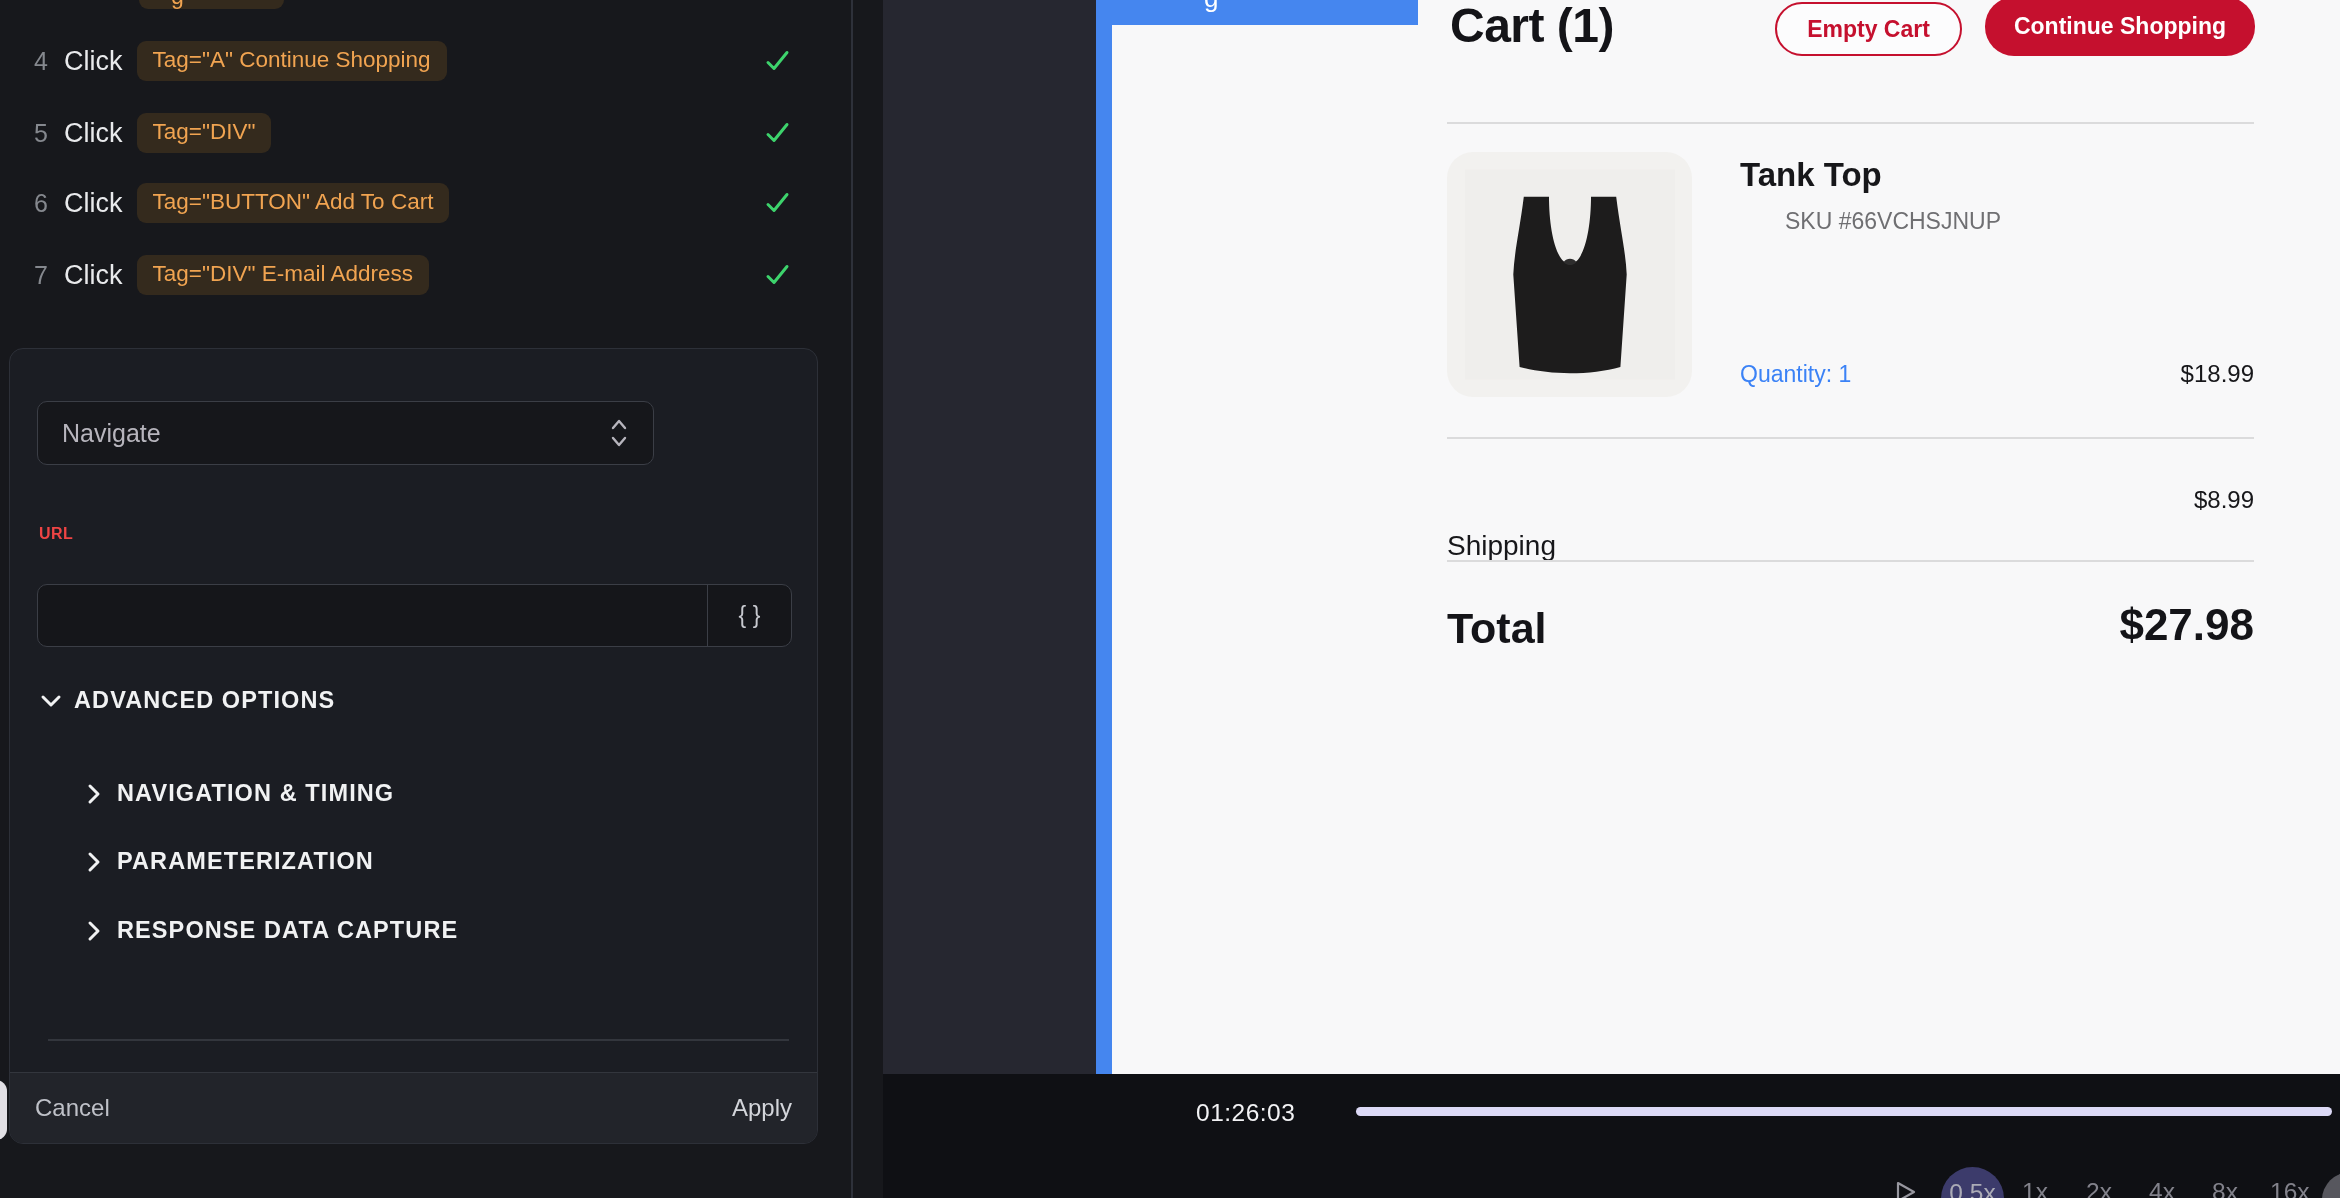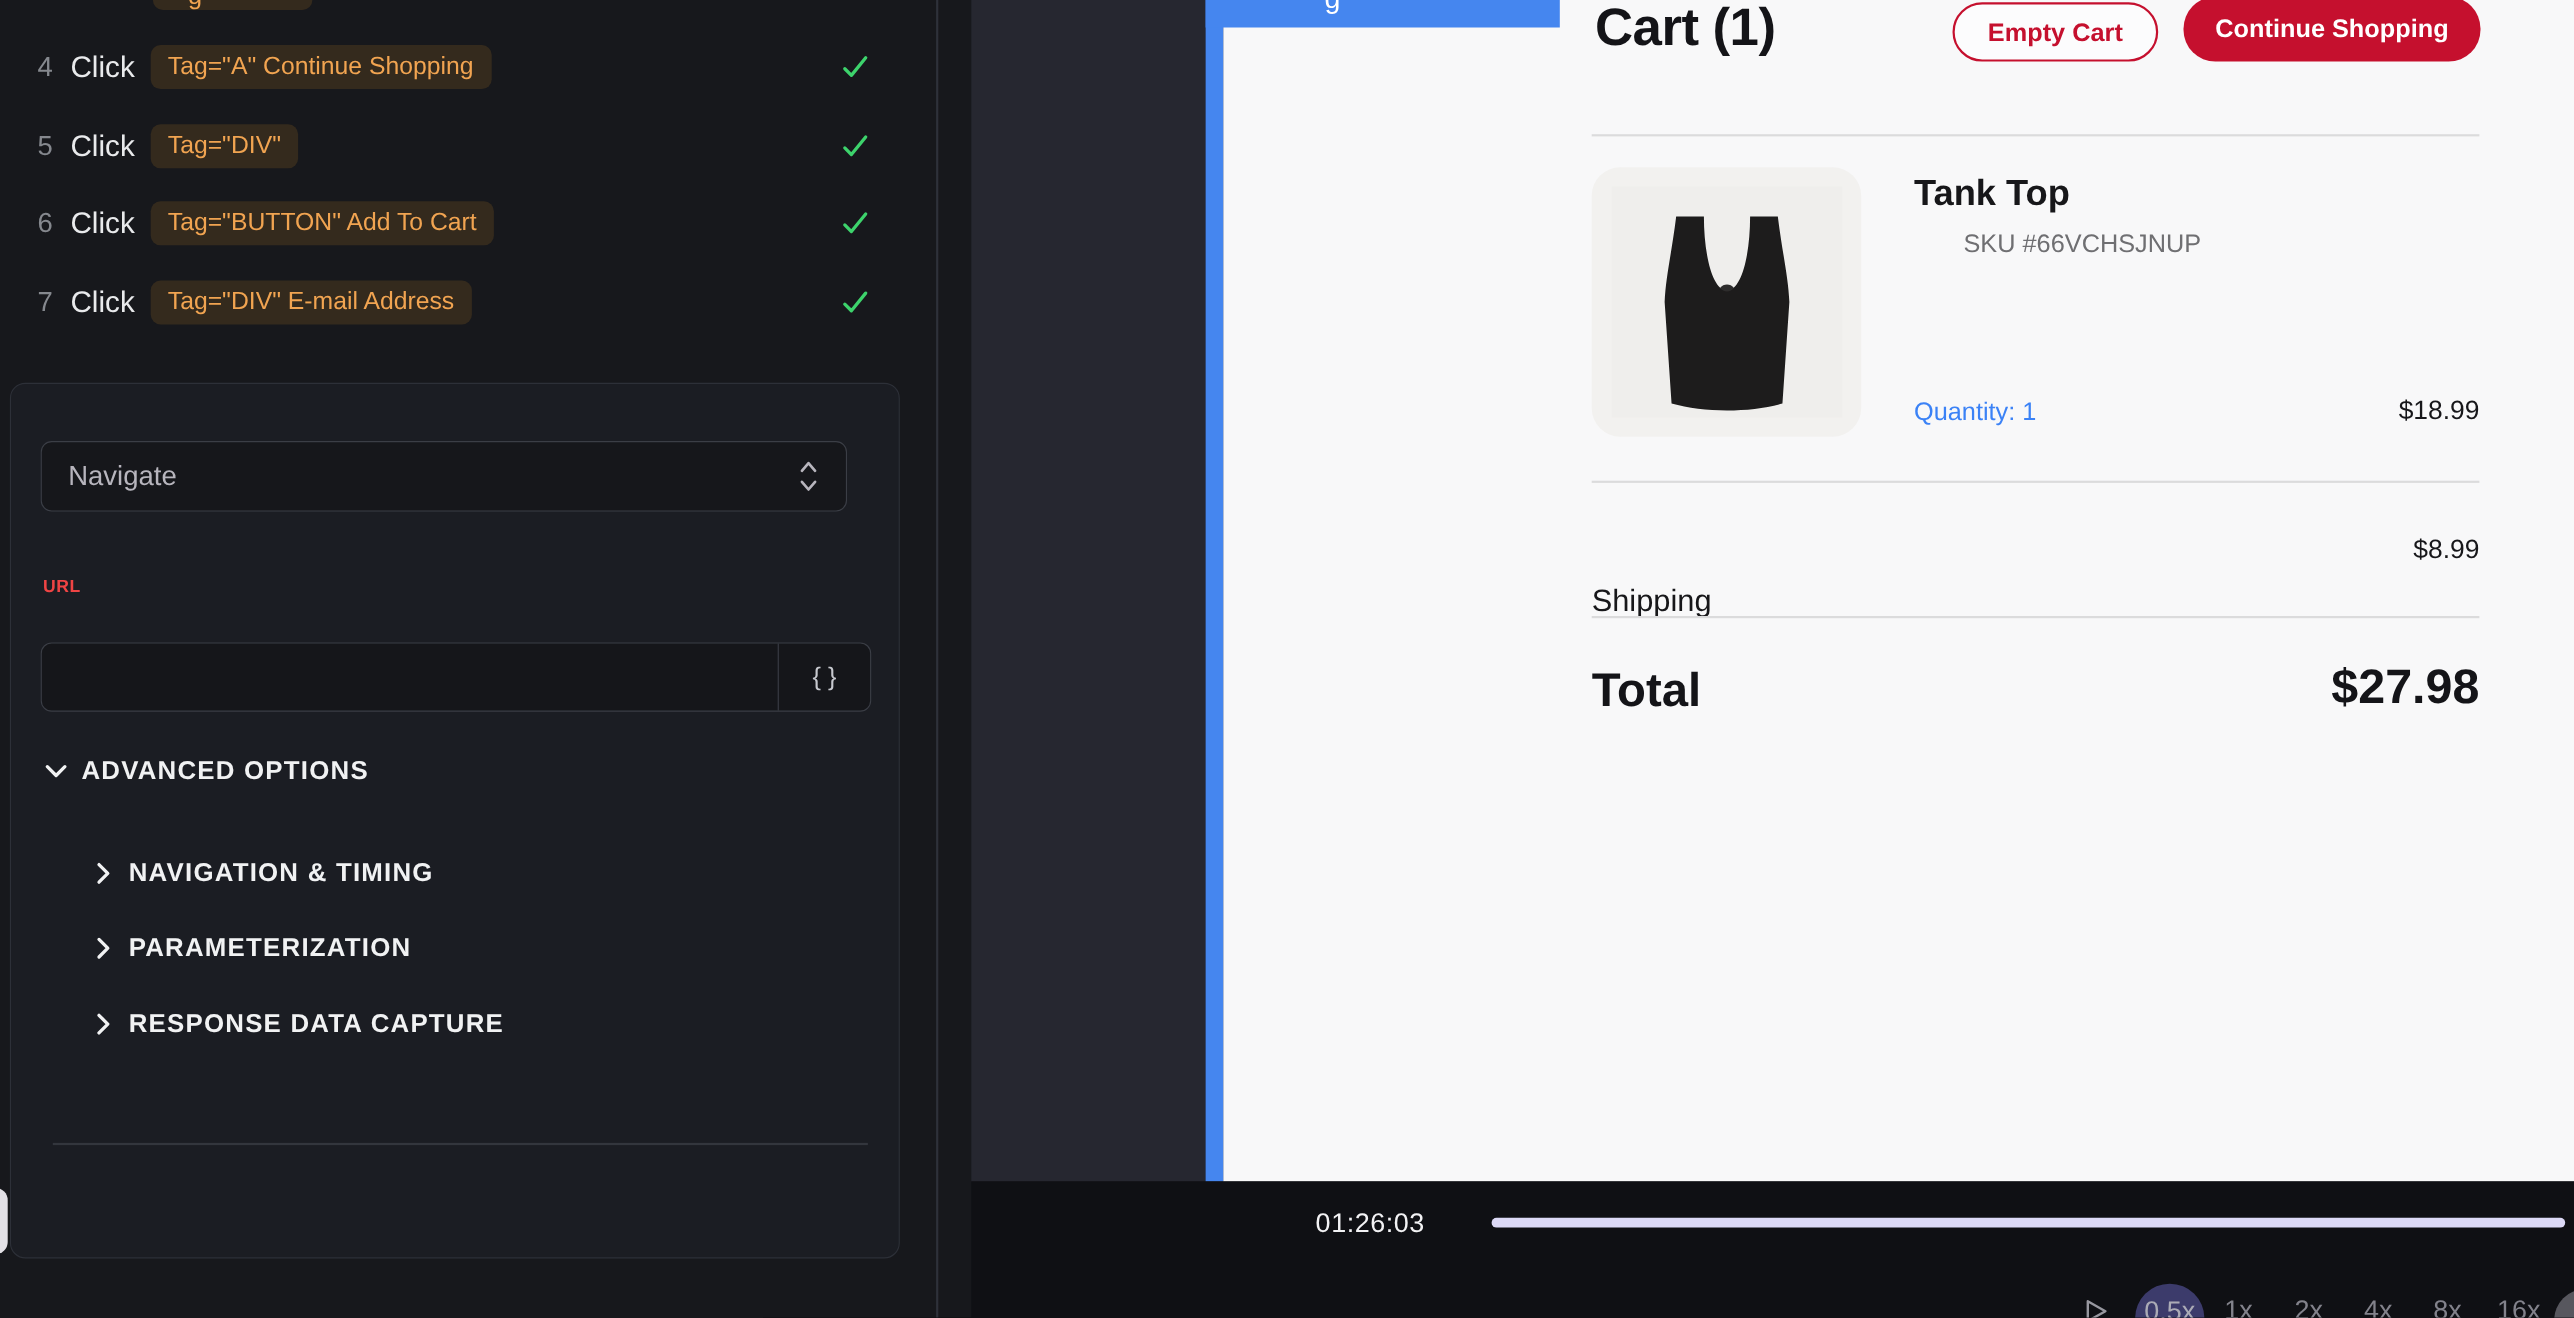--- a/index.html
+++ b/index.html
@@ -18,21 +18,21 @@
                padding:6px 16px 8px 16px; border-radius:9px; white-space:nowrap; }
   .step-check { position:absolute; left:764px; top:50%; transform:translateY(-50%); }
 
   .cut-pill { position:absolute; left:139px; top:0; width:145px; height:9px; background:#342a1d;
               border-radius:0 0 9px 9px; overflow:hidden; }
   .cut-pill span { position:absolute; left:32px; top:-17px; color:#f1a451; font-size:23px; }
 
   
   .panel { position:absolute; left:9px; top:348px; width:809px; height:796px; background:#1b1d23;
            border:1.5px solid #2d3038; border-radius:14px; }
-  .select { position:absolute; left:27px; top:52px; width:733px; height:64px; background:#16171b;
+  .select { position:absolute; left:27px; top:52px; width:617px; height:64px; background:#16171b;
             border:1.5px solid #3b3e46; border-radius:10px; display:flex; align-items:center;
             justify-content:space-between; padding:0 24px; color:#b7b5bd; font-size:25px; cursor:pointer; }
   .url-label { position:absolute; left:29px; top:176px; color:#ef4444; font-size:16px; font-weight:700; letter-spacing:.5px; }
   .url-group { position:absolute; left:27px; top:235px; width:755px; height:63px;
                border:1.5px solid #3b3e46; border-radius:10px; background:#15161a; display:flex; }
   .url-input { flex:1; background:transparent; border:none; outline:none; color:#d6d8dc; font-size:24px; padding:0 18px; }
   .brace-btn { width:84px; border-left:1.5px solid #3b3e46; display:flex; align-items:center;
                justify-content:center; color:#c7c9cf; font-size:23px; cursor:pointer; }
 
   .adv-header { position:absolute; left:30px; top:338px; display:flex; align-items:center; gap:12px; cursor:pointer; }
@@ -169,20 +169,24 @@
         <span class="lbl">PARAMETERIZATION</span>
       </div>
       <div class="adv-row" style="top:568px;justify-content:flex-end;">
         <svg width="14" height="22" viewBox="0 0 14 22">
             <polyline points="3,3 11,11 3,19" fill="none" stroke="#f1f2f3" stroke-width="3" stroke-linecap="round" stroke-linejoin="round"></polyline>
           </svg>
         <span class="lbl">RESPONSE DATA CAPTURE</span>
       </div>
 
       <div class="panel-divider"></div>
+      <div class="panel-footer">
+        <button class="btn-text cancel">Cancel</button>
+        <button class="btn-text apply">Apply</button>
+      </div>
     </section>
 
     <div class="drawer-handle"></div>
   </aside>
 
   <div class="vline"></div>
 
   <main>
     <div class="replay-gutter"></div>
     <div class="page"></div>

